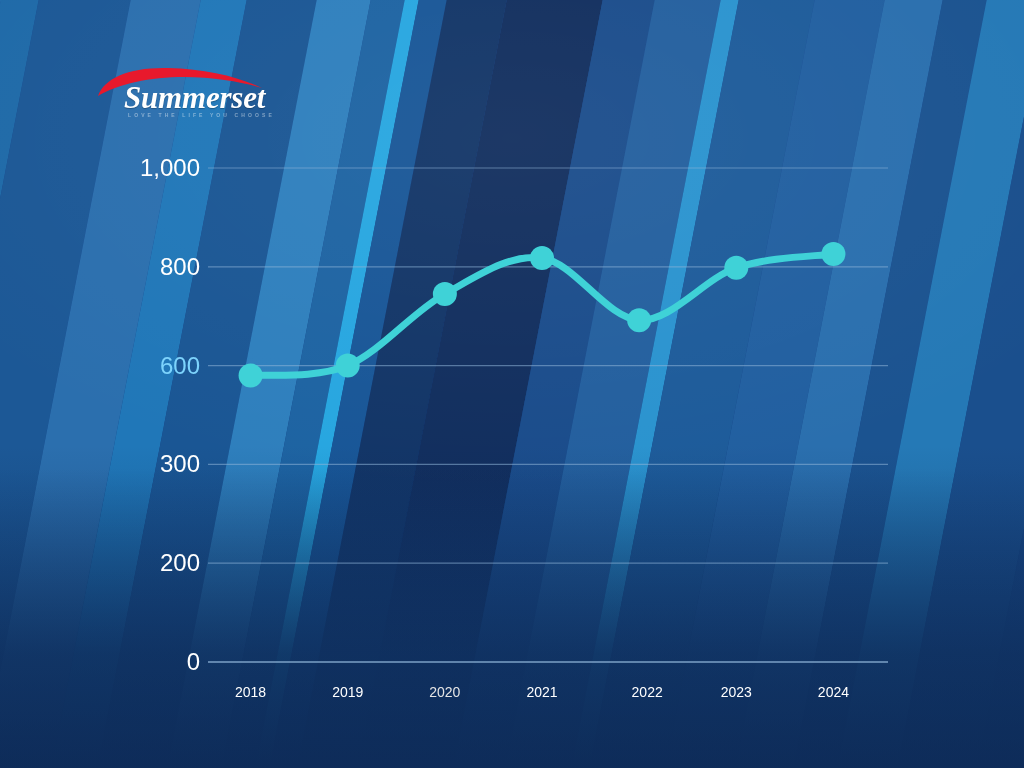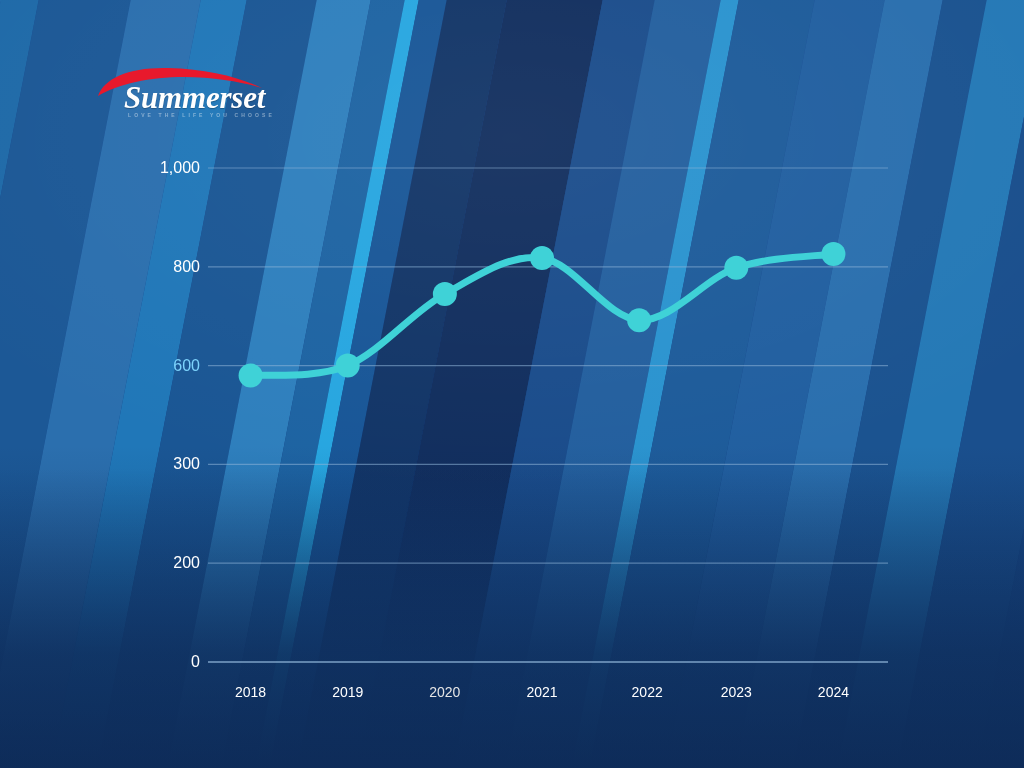--- a/index.html
+++ b/index.html
@@ -110,21 +110,21 @@
     top: 0;
     width: 1024px;
     height: 768px;
   }
   .ytick {
     position: absolute;
     right: 0;
     transform: translateY(-50%);
     text-align: right;
     color: #ffffff;
-    font-size: 16px;
+    font-size: 24px;
     white-space: nowrap;
   }
   .ytick-wrap {
     position: absolute;
     left: 120px;
     width: 80px;
     top: 0;
     height: 768px;
   }
   .xtick {

